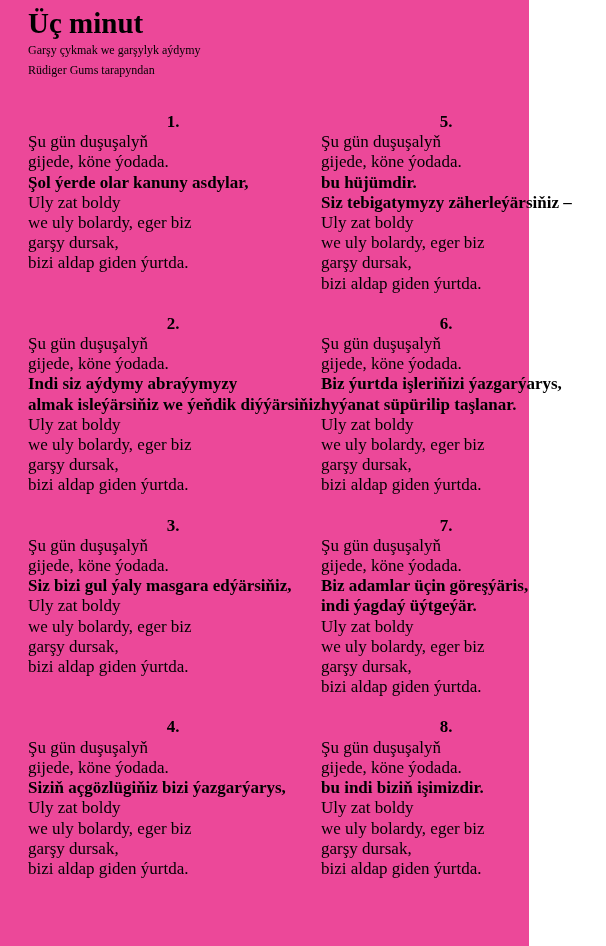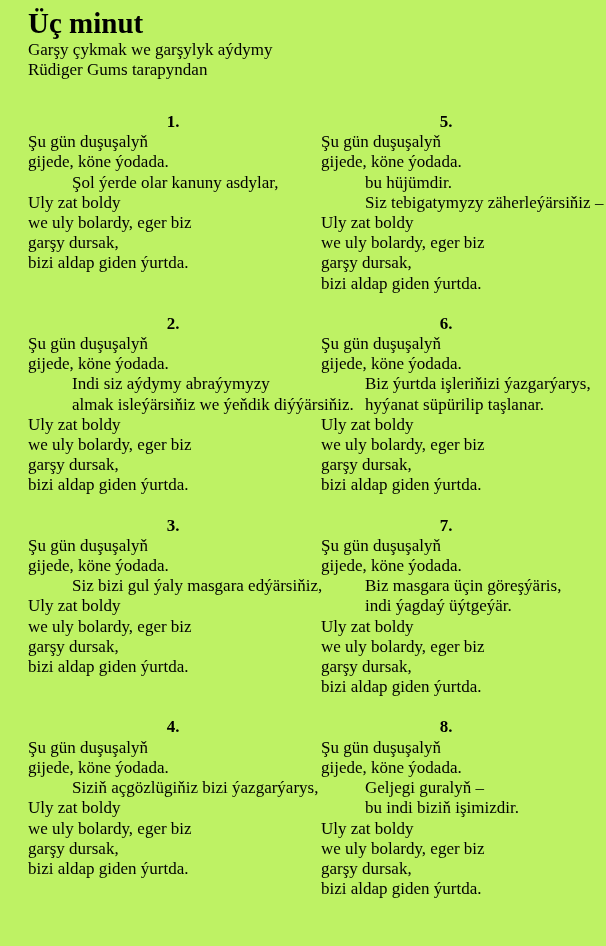--- a/index.html
+++ b/index.html
@@ -8,35 +8,35 @@
     background: #ffffff;
   }
   body {
     width: 606px;
     height: 946px;
     color: #000000;
     font-family: "Liberation Serif", "DejaVu Serif", serif;
     overflow: hidden;
   }
   .page {
-    width: 606px;
+    width: 529px;
     height: 946px;
-    background: #bef264;
+    background: #ec4899;
   }
   .doc-title {
     margin: 0;
     padding: 7px 0 0 28px;
     font-size: 29px;
     line-height: 33px;
     font-weight: bold;
   }
   .doc-subtitle, .doc-byline {
     margin: 0;
     padding-left: 28px;
-    font-size: 17px;
+    font-size: 12px;
     line-height: 20px;
   }
   .verses {
     margin-top: 32px;
     padding-left: 28px;
     display: grid;
     grid-template-columns: 293px auto;
     grid-template-rows: repeat(4, auto);
     grid-auto-flow: column;
   }
@@ -50,22 +50,21 @@
     width: 250px;
   }
   .verse-number {
     font-weight: bold;
     text-align: center;
   }
   .verse-line {
     white-space: nowrap;
   }
   .verse-line.bold {
-    font-weight: normal;
-    margin-left: 44px;
+    font-weight: bold;
   }
 </style>
 </head>
 <body>
 
 <div class="page">
   <h1 class="doc-title">Üç minut</h1>
   <div class="doc-subtitle">Garşy çykmak we garşylyk aýdymy</div>
   <div class="doc-byline">Rüdiger Gums tarapyndan</div>
   <div class="verses">
@@ -129,32 +128,31 @@
         <div class="verse-line bold">hyýanat süpürilip taşlanar.</div>
         <div class="verse-line">Uly zat boldy</div>
         <div class="verse-line">we uly bolardy, eger biz</div>
         <div class="verse-line">garşy dursak,</div>
         <div class="verse-line">bizi aldap giden ýurtda.</div>
       </div>
       <div class="verse col-right">
         <div class="verse-number">7.</div>
         <div class="verse-line">Şu gün duşuşalyň</div>
         <div class="verse-line">gijede, köne ýodada.</div>
-        <div class="verse-line bold">Biz masgara üçin göreşýäris,</div>
+        <div class="verse-line bold">Biz adamlar üçin göreşýäris,</div>
         <div class="verse-line bold">indi ýagdaý üýtgeýär.</div>
         <div class="verse-line">Uly zat boldy</div>
         <div class="verse-line">we uly bolardy, eger biz</div>
         <div class="verse-line">garşy dursak,</div>
         <div class="verse-line">bizi aldap giden ýurtda.</div>
       </div>
       <div class="verse col-right">
         <div class="verse-number">8.</div>
         <div class="verse-line">Şu gün duşuşalyň</div>
         <div class="verse-line">gijede, köne ýodada.</div>
-        <div class="verse-line bold">Geljegi guralyň –</div>
         <div class="verse-line bold">bu indi biziň işimizdir.</div>
         <div class="verse-line">Uly zat boldy</div>
         <div class="verse-line">we uly bolardy, eger biz</div>
         <div class="verse-line">garşy dursak,</div>
         <div class="verse-line">bizi aldap giden ýurtda.</div>
       </div>
     </div>
 </div>
 
 </body></html>

